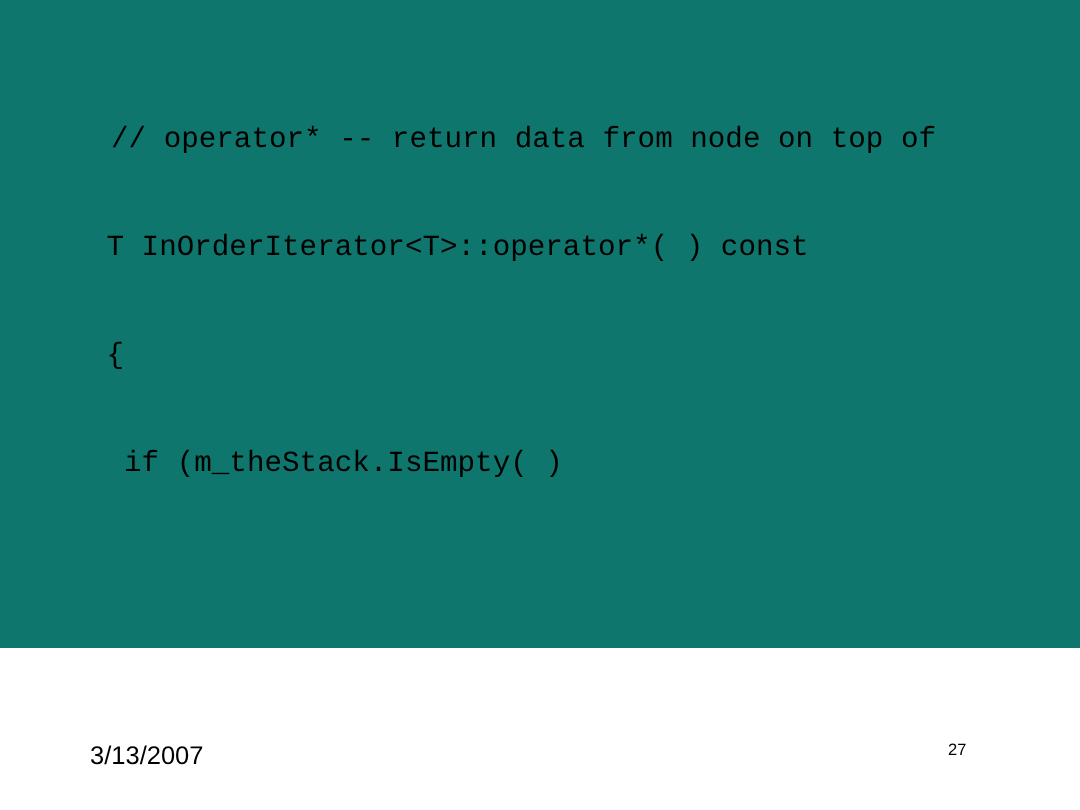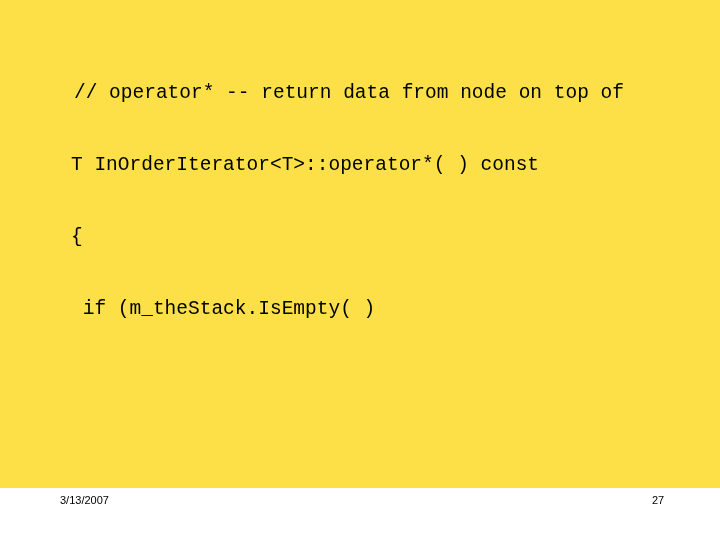--- a/index.html
+++ b/index.html
@@ -9,22 +9,22 @@
   body {
     width: 720px;
     height: 540px;
     background: #ffffff;
     font-family: "Liberation Sans", sans-serif;
     overflow: hidden;
   }
   .slide {
     position: relative;
     width: 720px;
-    height: 488px;
-    background: #fde047;
+    height: 432px;
+    background: #0f766e;
     box-sizing: border-box;
   }
   .code-body {
     position: absolute;
     left: 0px;
     top: 33px;
     width: 720px;
   }
   .code-block {
     font-family: "Liberation Mono", "DejaVu Sans Mono", monospace;
@@ -49,27 +49,27 @@
     left: 0;
     top: 494px;
     width: 720px;
     height: 24px;
   }
   .footer-date {
     position: absolute;
     left: 60px;
     top: 0px;
     font-family: "Liberation Sans", sans-serif;
-    font-size: 11px;
+    font-size: 17px;
     color: #000000;
     white-space: pre;
   }
   .footer-page {
     position: absolute;
-    left: 652px;
+    left: 632px;
     top: 0px;
     font-family: "Liberation Sans", sans-serif;
     font-size: 11px;
     color: #000000;
     white-space: pre;
   }
 </style>
 </head>
 <body>
 

